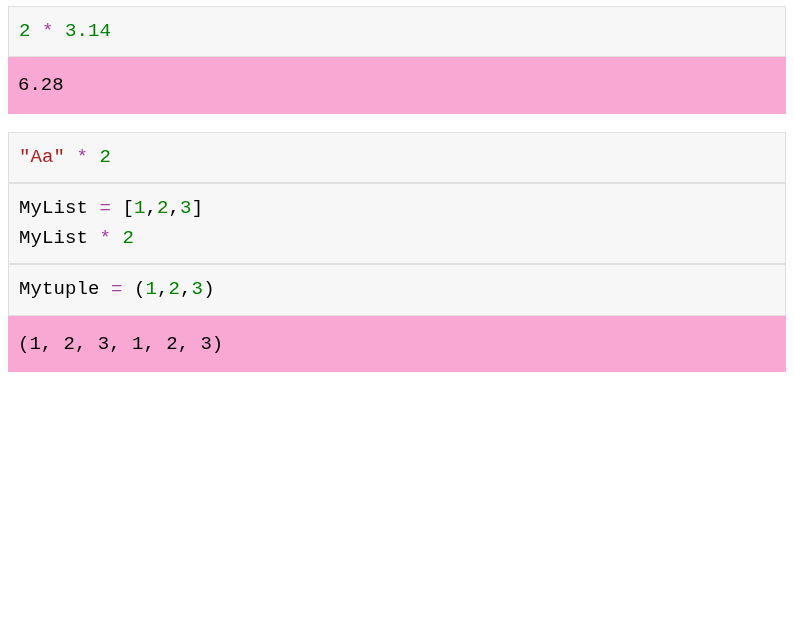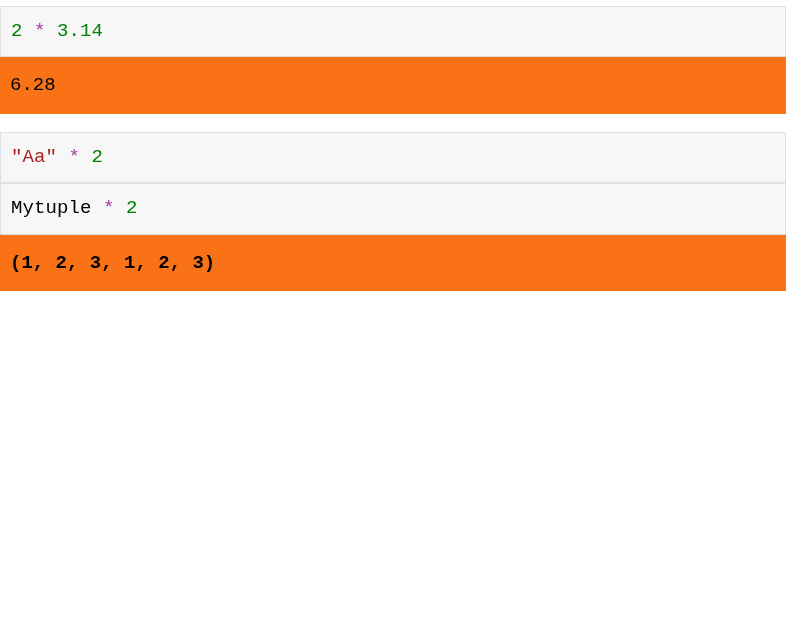--- a/index.html
+++ b/index.html
@@ -5,39 +5,38 @@
   body {
     margin: 0;
     padding: 0;
     font-family: 'SF Mono', Menlo, Monaco, 'Courier New', monospace;
     font-size: 19px;
     background: #ffffff;
     color: #000000;
     width: 794px;
   }
   .content {
-    padding: 6px 8px 6px 0;
+    padding: 6px 8px 6px 8px;
   }
   .code-cell {
     background: #f7f7f7;
     border: 1px solid #e0e0e0;
     padding: 10px 10px;
     margin: 0 0 0 0;
     line-height: 1.55;
     letter-spacing: 0.1px;
   }
   .output {
     padding: 14px 10px 14px 10px;
-    background: #f97316;
+    background: #f9a8d4;
     line-height: 1.5;
     margin-bottom: 18px;
   }
   .output.last {
     margin-bottom: 4px;
-    font-weight: bold;
   }
   .code-line { white-space: pre; }
 
   .tk-num   { color: #008000; } 
   .tk-op    { color: #a040a0; } 
   .tk-str   { color: #b02020; } 
   .tk-plain { color: #000000; }
 </style>
 </head>
 <body>
@@ -46,19 +45,23 @@
 
   <div class="code-cell">
       <div class="code-line"><span class="tk-num">2</span><span class="tk-plain"> </span><span class="tk-op">*</span><span class="tk-plain"> </span><span class="tk-num">3.14</span></div>
     </div>
   <div class="output">6.28</div>
 
   <div class="code-cell">
       <div class="code-line"><span class="tk-str">"Aa"</span><span class="tk-plain"> </span><span class="tk-op">*</span><span class="tk-plain"> </span><span class="tk-num">2</span></div>
     </div>
 
+  <div class="code-cell">
+      <div class="code-line"><span class="tk-plain">MyList </span><span class="tk-op">=</span><span class="tk-plain"> [</span><span class="tk-num">1</span><span class="tk-plain">,</span><span class="tk-num">2</span><span class="tk-plain">,</span><span class="tk-num">3</span><span class="tk-plain">]</span></div>
+      <div class="code-line"><span class="tk-plain">MyList </span><span class="tk-op">*</span><span class="tk-plain"> </span><span class="tk-num">2</span></div>
+    </div>
 
   <div class="code-cell">
-      <div class="code-line"><span class="tk-plain">Mytuple </span><span class="tk-op">*</span><span class="tk-plain"> </span><span class="tk-num">2</span></div>
+      <div class="code-line"><span class="tk-plain">Mytuple </span><span class="tk-op">=</span><span class="tk-plain"> (</span><span class="tk-num">1</span><span class="tk-plain">,</span><span class="tk-num">2</span><span class="tk-plain">,</span><span class="tk-num">3</span><span class="tk-plain">)</span></div>
     </div>
   <div class="output last">(1, 2, 3, 1, 2, 3)</div>
 
 </div>
 
 </body></html>

